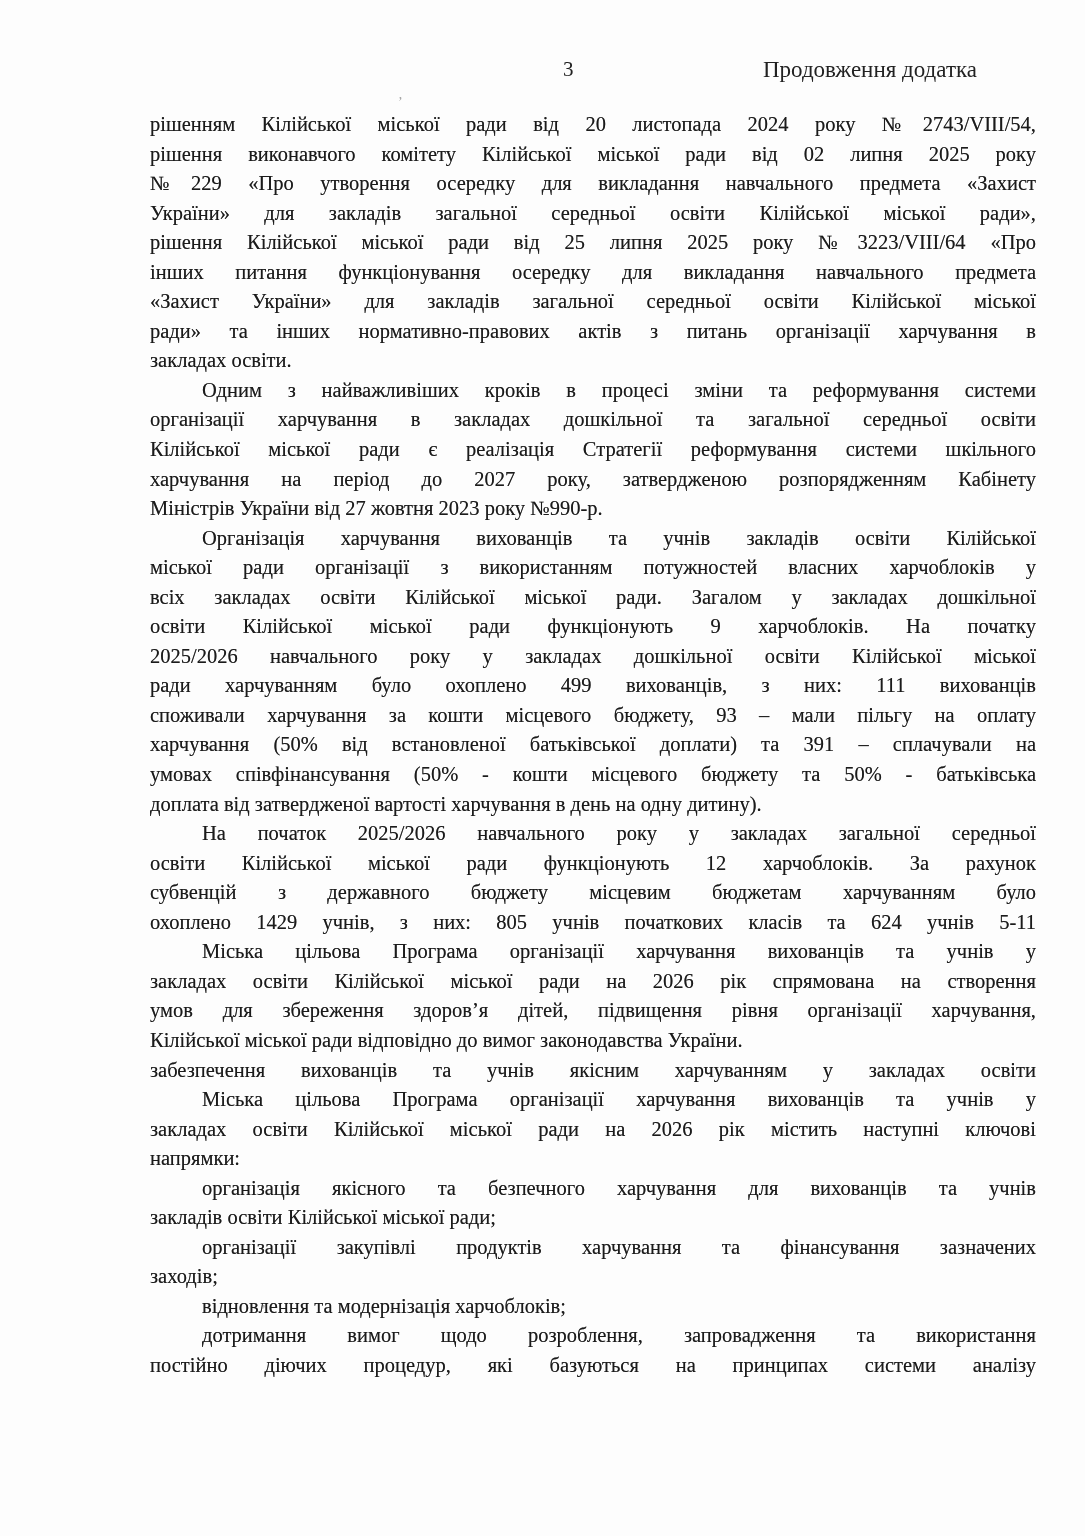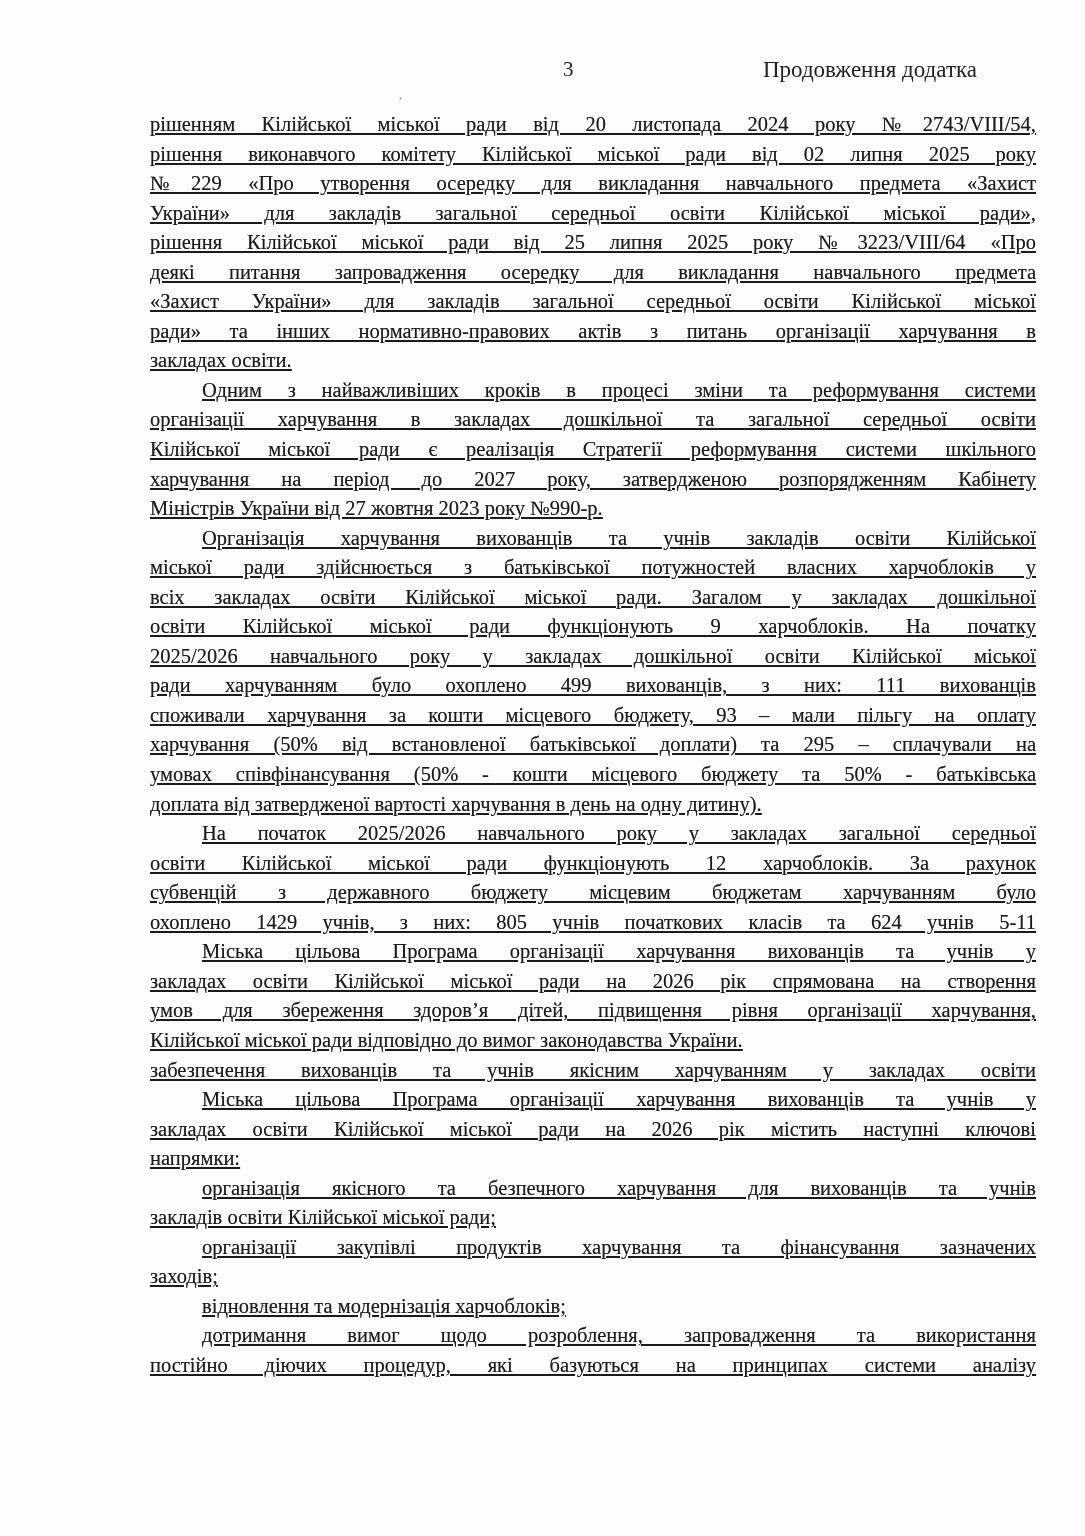--- a/index.html
+++ b/index.html
@@ -46,21 +46,20 @@
   .line {
     height: 29.55px;
     line-height: 29.55px;
     font-size: 20.5px;
     text-align: justify;
     text-align-last: justify;
     text-justify: inter-word;
     white-space: normal;
     color: #1b1b1b;
     text-shadow: 0 0 0.5px rgba(20,20,20,0.55);
-    text-decoration: underline;
   }
   .line.endline {
     text-align-last: left;
   }
   .line.indent {
     padding-left: 52px;
   }
   .scan-artifact {
     position: absolute;
     font-size: 14px;
@@ -78,37 +77,37 @@
     <span class="page-number">3</span>
     <span class="header-right">Продовження додатка</span>
   </div>
 
   <div class="doc-body">
       <div class="line">рішенням Кілійської міської ради від 20 листопада 2024 року №2743/VIII/54,</div>
       <div class="line">рішення виконавчого комітету Кілійської міської ради від 02 липня 2025 року</div>
       <div class="line">№229 «Про утворення осередку для викладання навчального предмета «Захист</div>
       <div class="line">України» для закладів загальної середньої освіти Кілійської міської ради»,</div>
       <div class="line">рішення Кілійської міської ради від 25 липня 2025 року №3223/VIII/64 «Про</div>
-      <div class="line">деякі питання запровадження осередку для викладання навчального предмета</div>
+      <div class="line">інших питання функціонування осередку для викладання навчального предмета</div>
       <div class="line">«Захист України» для закладів загальної середньої освіти Кілійської міської</div>
       <div class="line">ради» та інших нормативно-правових актів з питань організації харчування в</div>
       <div class="line endline">закладах освіти.</div>
       <div class="line indent">Одним з найважливіших кроків в процесі зміни та реформування системи</div>
       <div class="line">організації харчування в закладах дошкільної та загальної середньої освіти</div>
       <div class="line">Кілійської міської ради є реалізація Стратегії реформування системи шкільного</div>
       <div class="line">харчування на період до 2027 року, затвердженою розпорядженням Кабінету</div>
       <div class="line endline">Міністрів України від 27 жовтня 2023 року №990-р.</div>
       <div class="line indent">Організація харчування вихованців та учнів закладів освіти Кілійської</div>
-      <div class="line">міської ради здійснюється з батьківської потужностей власних харчоблоків у</div>
+      <div class="line">міської ради організації з використанням потужностей власних харчоблоків у</div>
       <div class="line">всіх закладах освіти Кілійської міської ради. Загалом у закладах дошкільної</div>
       <div class="line">освіти Кілійської міської ради функціонують 9 харчоблоків. На початку</div>
       <div class="line">2025/2026 навчального року у закладах дошкільної освіти Кілійської міської</div>
       <div class="line">ради харчуванням було охоплено 499 вихованців, з них: 111 вихованців</div>
       <div class="line">споживали харчування за кошти місцевого бюджету, 93 – мали пільгу на оплату</div>
-      <div class="line">харчування (50% від встановленої батьківської доплати) та 295 – сплачували на</div>
+      <div class="line">харчування (50% від встановленої батьківської доплати) та 391 – сплачували на</div>
       <div class="line">умовах співфінансування (50% - кошти місцевого бюджету та 50% - батьківська</div>
       <div class="line endline">доплата від затвердженої вартості харчування в день на одну дитину).</div>
       <div class="line indent">На початок 2025/2026 навчального року у закладах загальної середньої</div>
       <div class="line">освіти Кілійської міської ради функціонують 12 харчоблоків. За рахунок</div>
       <div class="line">субвенцій з державного бюджету місцевим бюджетам харчуванням було</div>
       <div class="line">охоплено 1429 учнів, з них: 805 учнів початкових класів та 624 учнів 5-11</div>
       <div class="line indent">Міська цільова Програма організації харчування вихованців та учнів у</div>
       <div class="line">закладах освіти Кілійської міської ради на 2026 рік спрямована на створення</div>
       <div class="line">умов для збереження здоров’я дітей, підвищення рівня організації харчування,</div>
       <div class="line endline">Кілійської міської ради відповідно до вимог законодавства України.</div>

